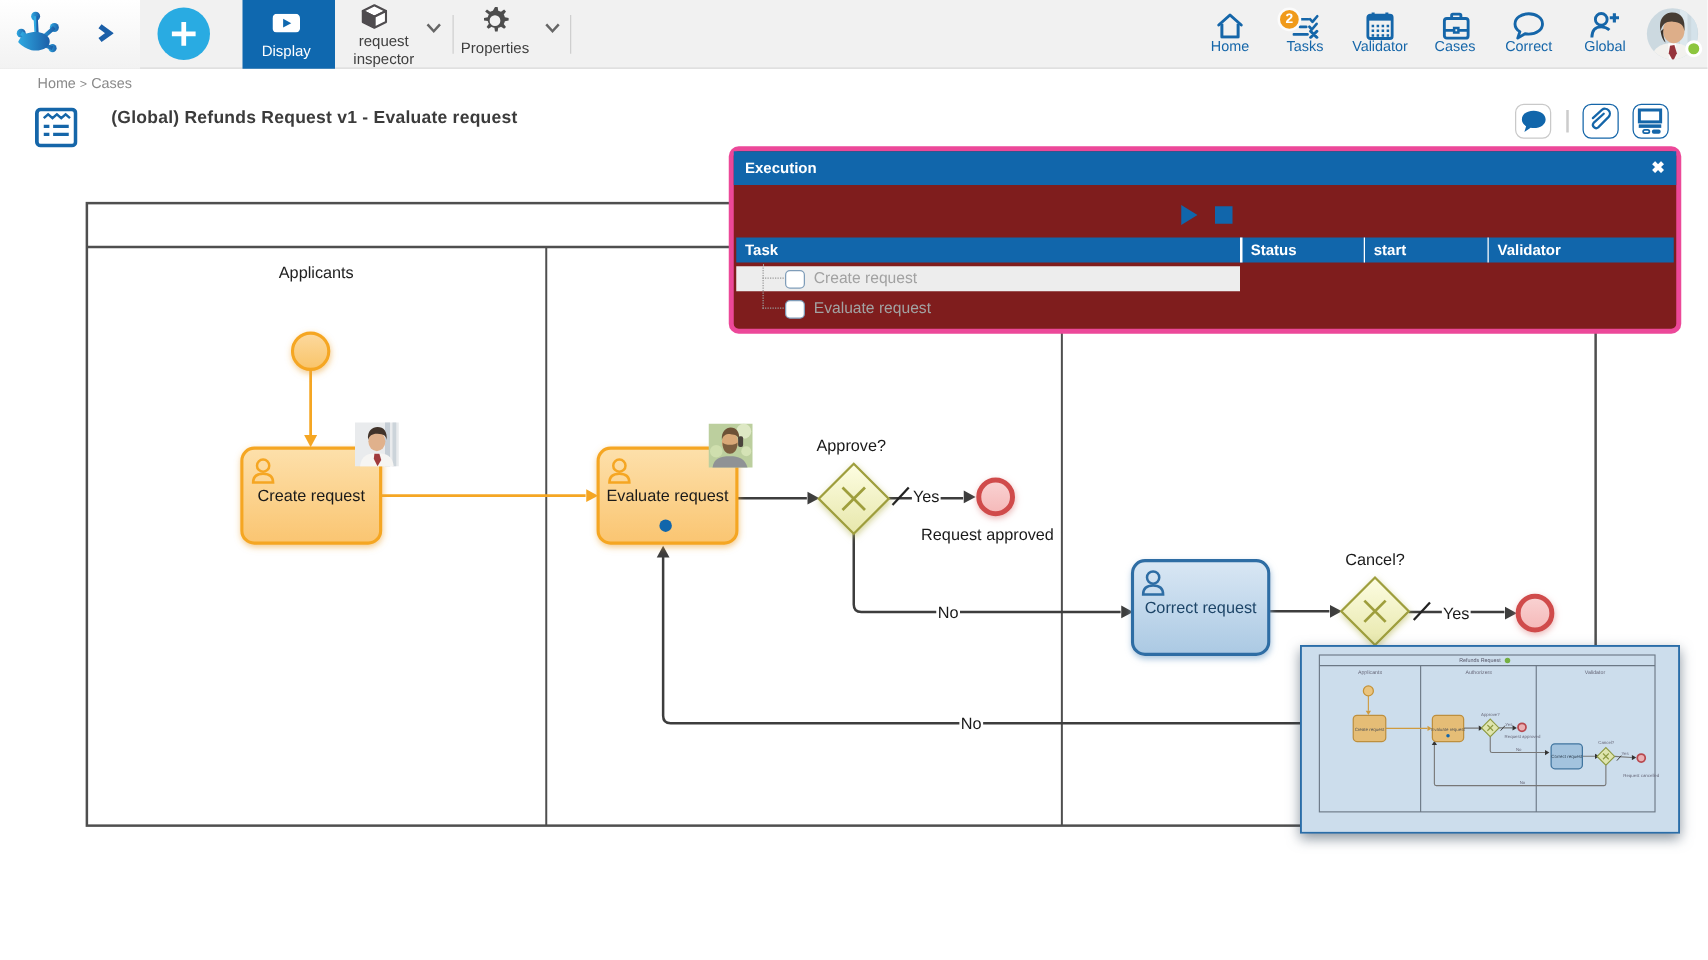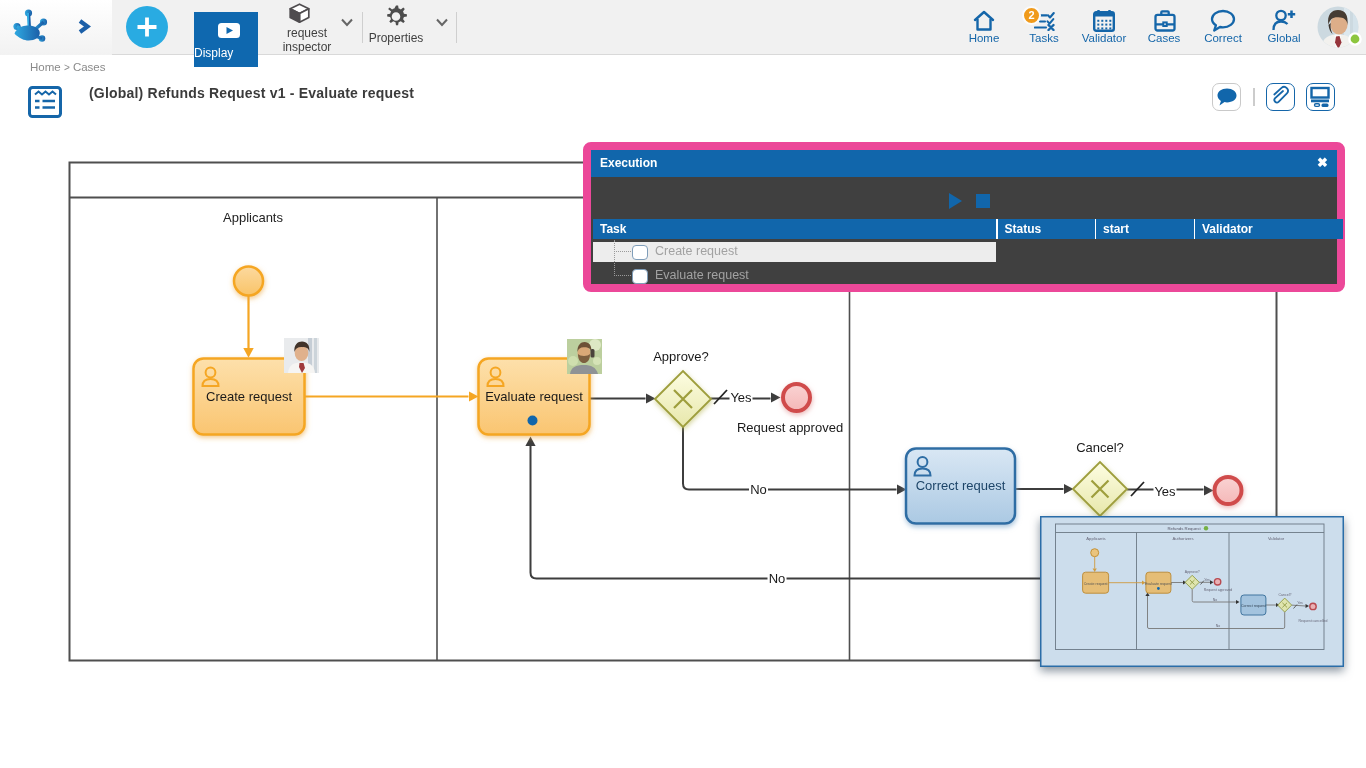--- a/index.html
+++ b/index.html
@@ -1,29 +1,29 @@
 <!DOCTYPE html>
 <html><head>
 <meta charset="utf-8">
 <style>
 *{margin:0;padding:0;box-sizing:border-box}
 html,body{width:1366px;height:768px;overflow:hidden;background:#fff;font-family:"Liberation Sans",sans-serif}
 .abs{position:absolute}
 #topbar{position:absolute;left:0;top:0;width:1366px;height:55px;background:#f1f1f1;border-bottom:1px solid #d9d9d9}
 #logoarea{position:absolute;left:0;top:0;width:112px;height:55px;background:linear-gradient(#ffffff,#f2f2f2)}
 #plusbtn{position:absolute;left:126px;top:6px;width:42px;height:42px;border-radius:50%;background:#29abe2}
-#displaybtn{position:absolute;left:194px;top:12px;width:64px;height:55px;background:#0f68af;color:#fff;text-align:left;font-size:12px}
+#displaybtn{position:absolute;left:194px;top:0;width:74px;height:55px;background:#0f68af;color:#fff;text-align:center;font-size:12px}
 .tbgroup{position:absolute;top:0;height:55px;text-align:center;color:#3f3f3f;font-size:12px}
 .tbsep{position:absolute;top:12px;height:31px;width:1px;background:#cfcfcf}
 .navitem{position:absolute;top:0;text-align:center;color:#1566a9;font-size:11.5px}
 #breadcrumb{position:absolute;left:30px;top:61px;font-size:11.5px;color:#8a8a8a}
 #titlerow{position:absolute;left:0;top:80px;width:1272px;height:42px}
 #pagetitle{position:absolute;left:89px;top:5px;font-size:14px;font-weight:bold;color:#3b3b3b;letter-spacing:0.2px}
 .titlebtn{position:absolute;top:3px;width:29px;height:28px;border-radius:7px;background:#fff}
-#execpanel{position:absolute;left:583px;top:142px;width:762px;height:150px;background:#404040;border:8px solid #ec4899;border-radius:8px;z-index:20}
+#execpanel{position:absolute;left:583px;top:117px;width:762px;height:150px;background:#7f1d1d;border:4px solid #ec4899;border-radius:8px;z-index:20}
 #exechead{position:absolute;left:0;top:0;right:0;height:27px;background:#1166ab;color:#fff;font-size:12px;font-weight:bold;line-height:27px;padding-left:9px}
 .exccol{position:absolute;top:69px;height:32px;color:#fff;font-size:12px;font-weight:bold;line-height:20px;padding-left:7px}
 .excrow{position:absolute;left:3px;height:22px;font-size:12.5px;color:#a2a2a2;line-height:22px}
 .checkbox{position:absolute;width:14px;height:14px;border:1px solid #7f9db9;border-radius:3px;background:#fff}
 </style>
 </head>
 <body>
 <div id="topbar"></div>
 <div id="logoarea"></div>
 <svg class="abs" style="left:10px;top:7px" width="44" height="42" viewBox="0 0 44 42">

